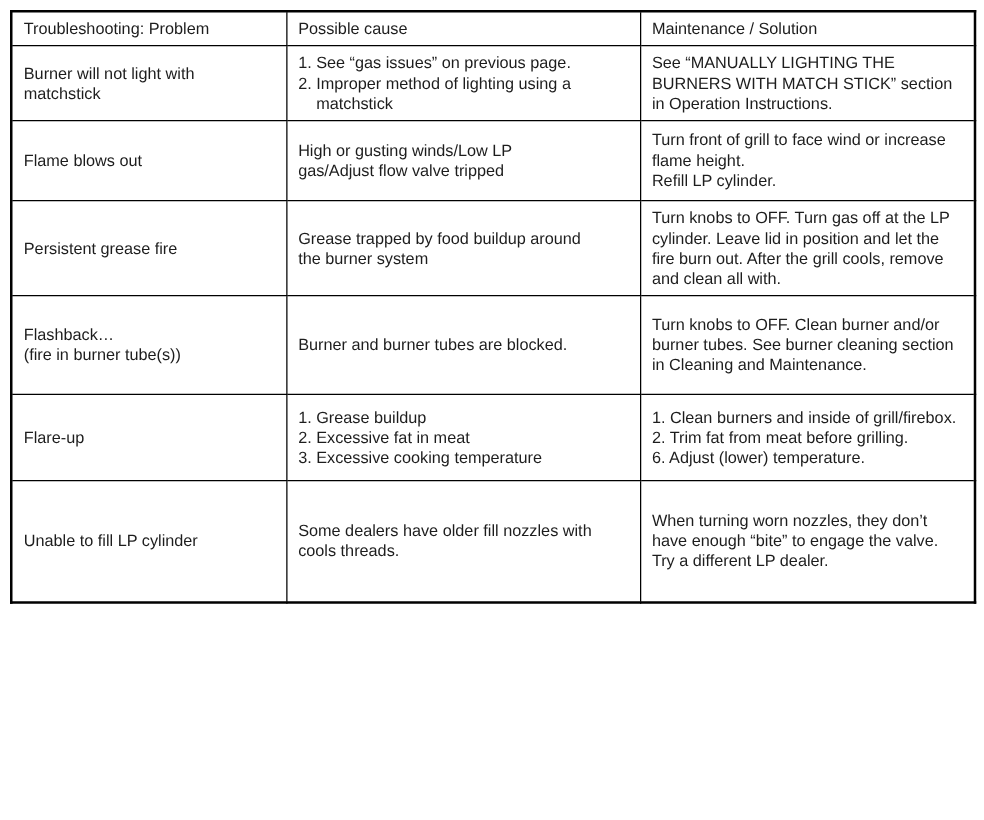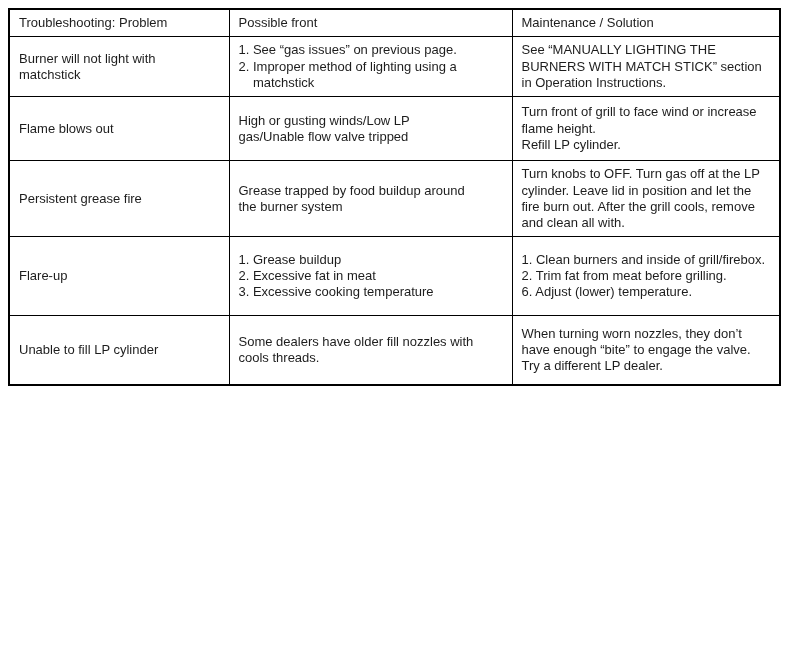--- a/index.html
+++ b/index.html
@@ -58,45 +58,51 @@
 <div class="page">
   <table class="trouble">
     <colgroup>
       <col style="width:220px">
       <col style="width:283px">
       <col style="width:268px">
     </colgroup>
     <thead>
       <tr>
         <th>Troubleshooting: Problem</th>
-        <th>Possible front</th>
+        <th>Possible cause</th>
         <th>Maintenance / Solution</th>
       </tr>
     </thead>
     <tbody>
       <tr>
         <td>Burner will not light with
 matchstick</td>
         <td>1. See “gas issues” on previous page.
 2. Improper method of lighting using a
 &nbsp;&nbsp;&nbsp;&nbsp;matchstick</td>
         <td>See “MANUALLY LIGHTING THE BURNERS WITH MATCH STICK” section in Operation Instructions.</td>
       </tr>
       <tr>
         <td>Flame blows out</td>
         <td>High or gusting winds/Low LP
-gas/Unable flow valve tripped</td>
+gas/Adjust flow valve tripped</td>
         <td>Turn front of grill to face wind or increase flame height.
 Refill LP cylinder.</td>
       </tr>
       <tr>
         <td>Persistent grease fire</td>
         <td>Grease trapped by food buildup around
 the burner system</td>
         <td>Turn knobs to OFF. Turn gas off at the LP cylinder. Leave lid in position and let the fire burn out. After the grill cools, remove and clean all with.</td>
+      </tr>
+      <tr>
+        <td>Flashback…
+(fire in burner tube(s))</td>
+        <td>Burner and burner tubes are blocked.</td>
+        <td>Turn knobs to OFF. Clean burner and/or burner tubes. See burner cleaning section in Cleaning and Maintenance.</td>
       </tr>
       <tr>
         <td>Flare-up</td>
         <td>1. Grease buildup
 2. Excessive fat in meat
 3. Excessive cooking temperature</td>
         <td>1. Clean burners and inside of grill/firebox.
 2. Trim fat from meat before grilling.
 6. Adjust (lower) temperature.</td>
       </tr>

